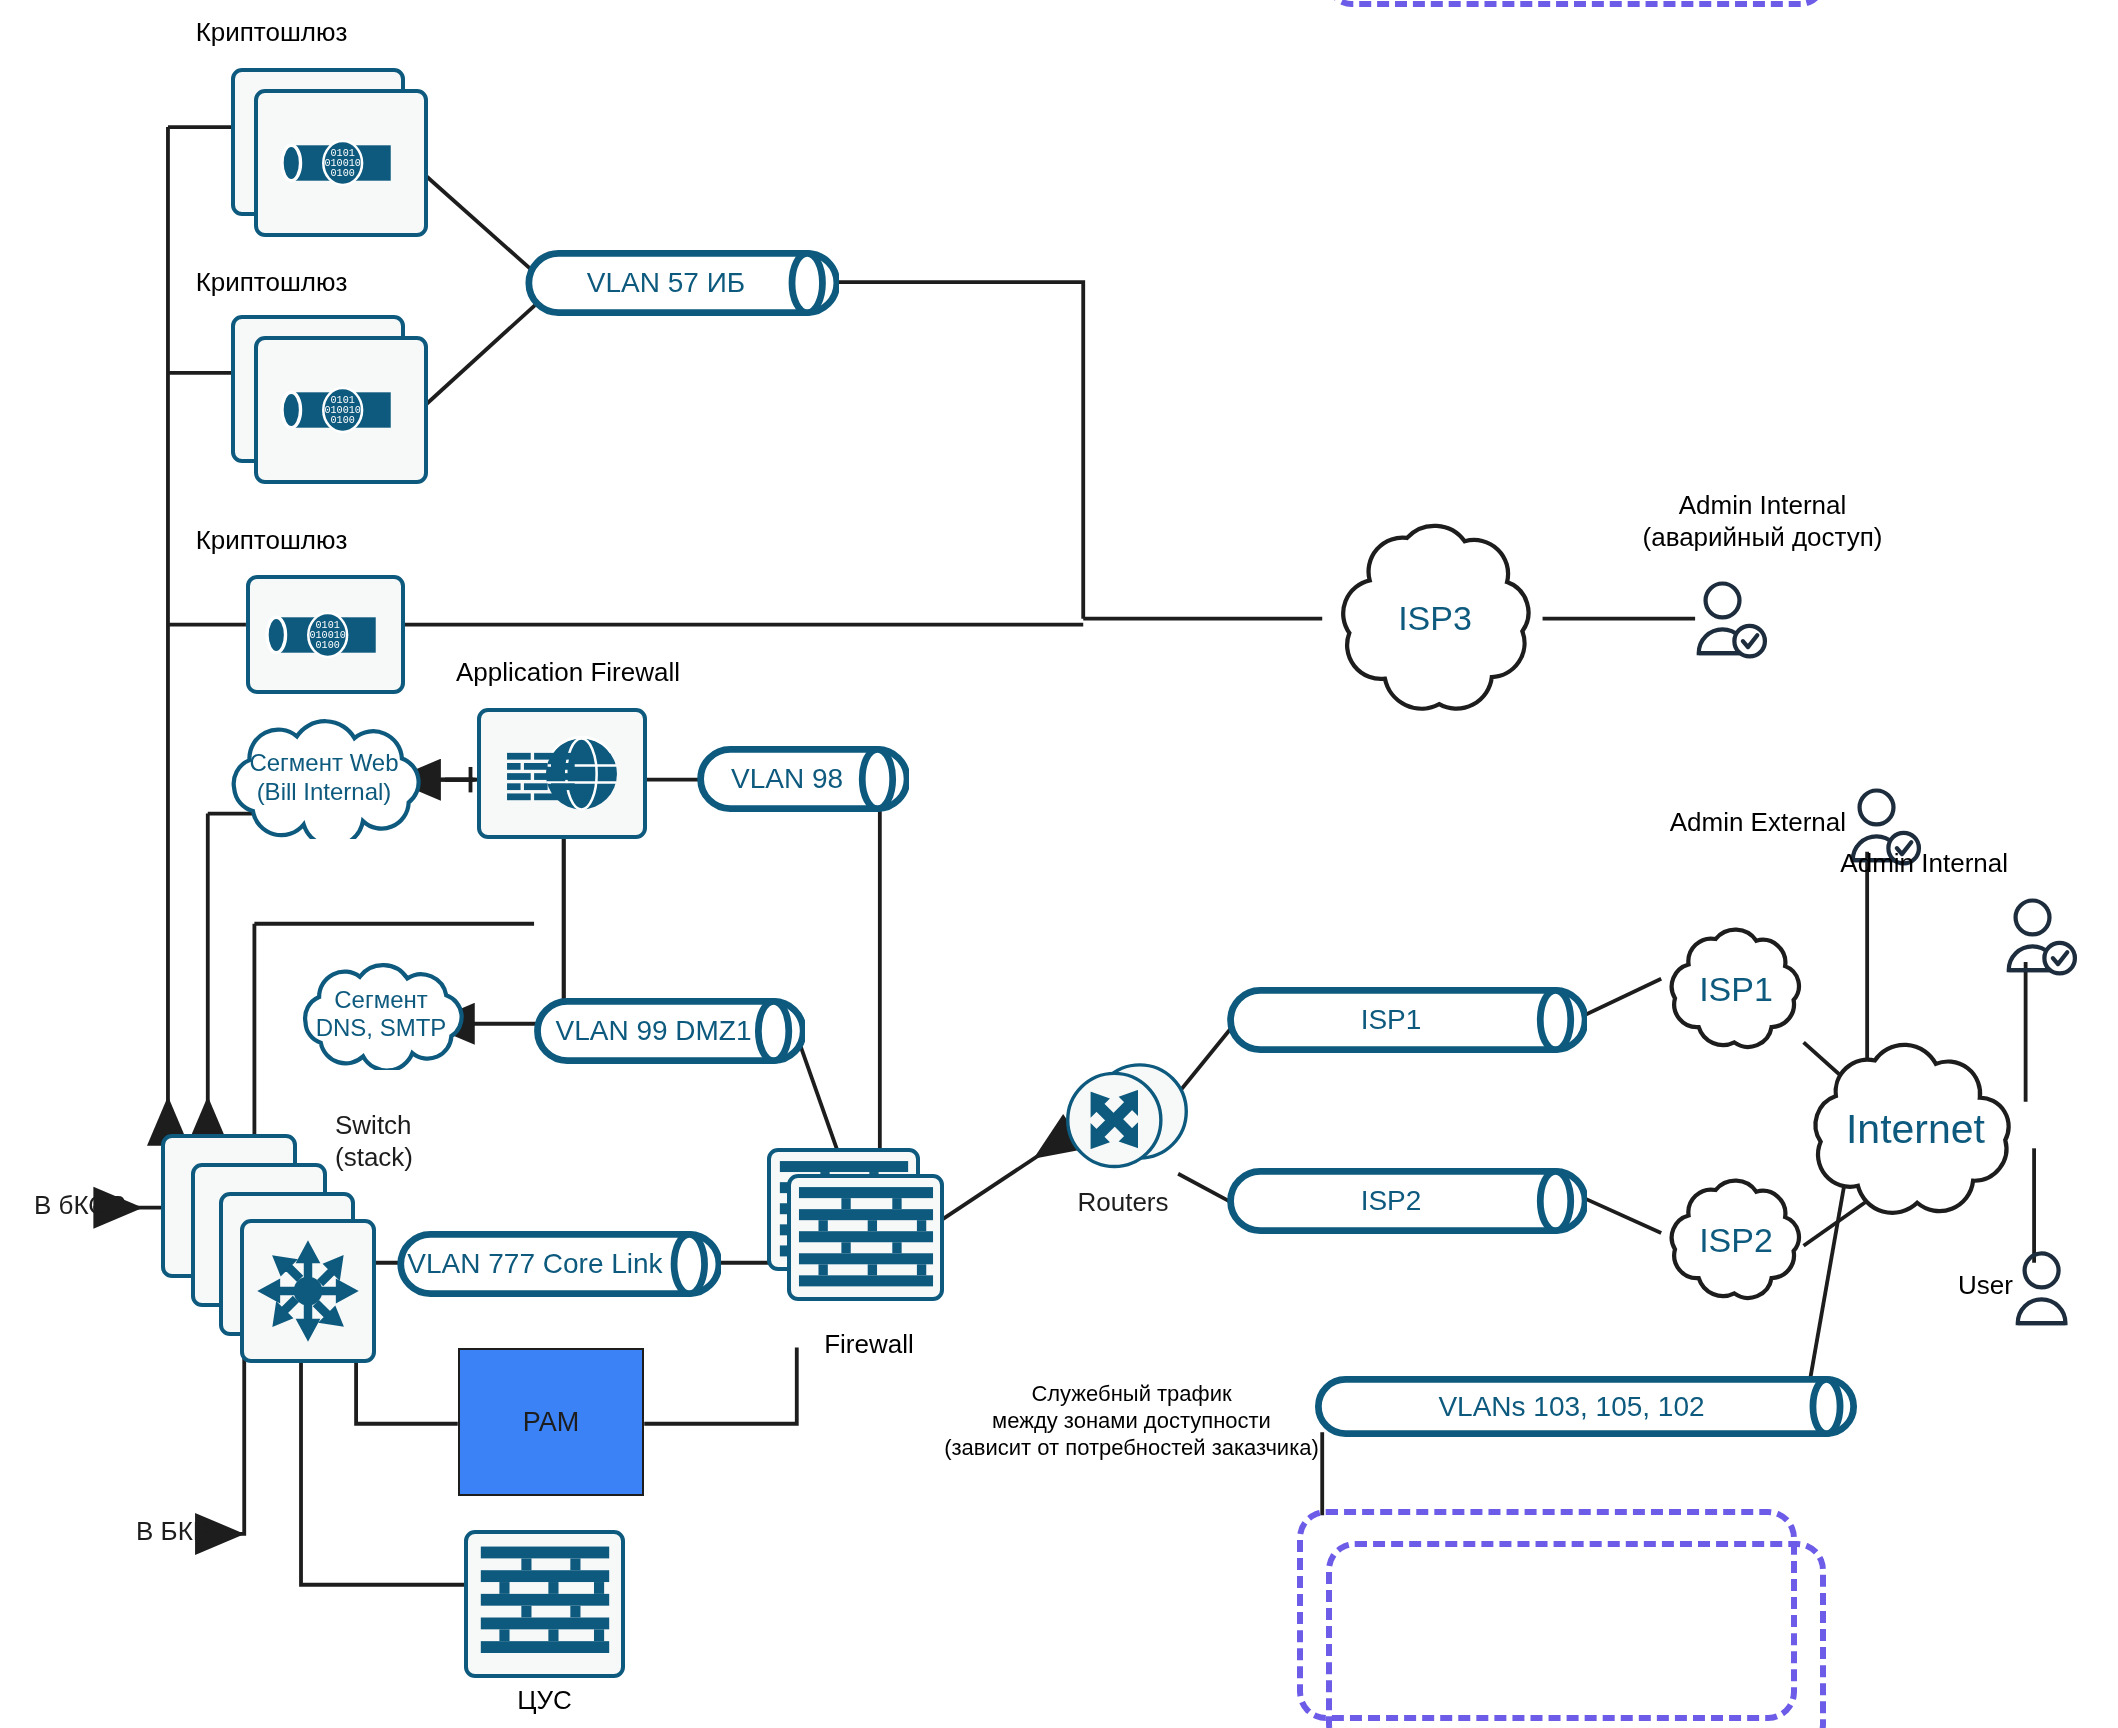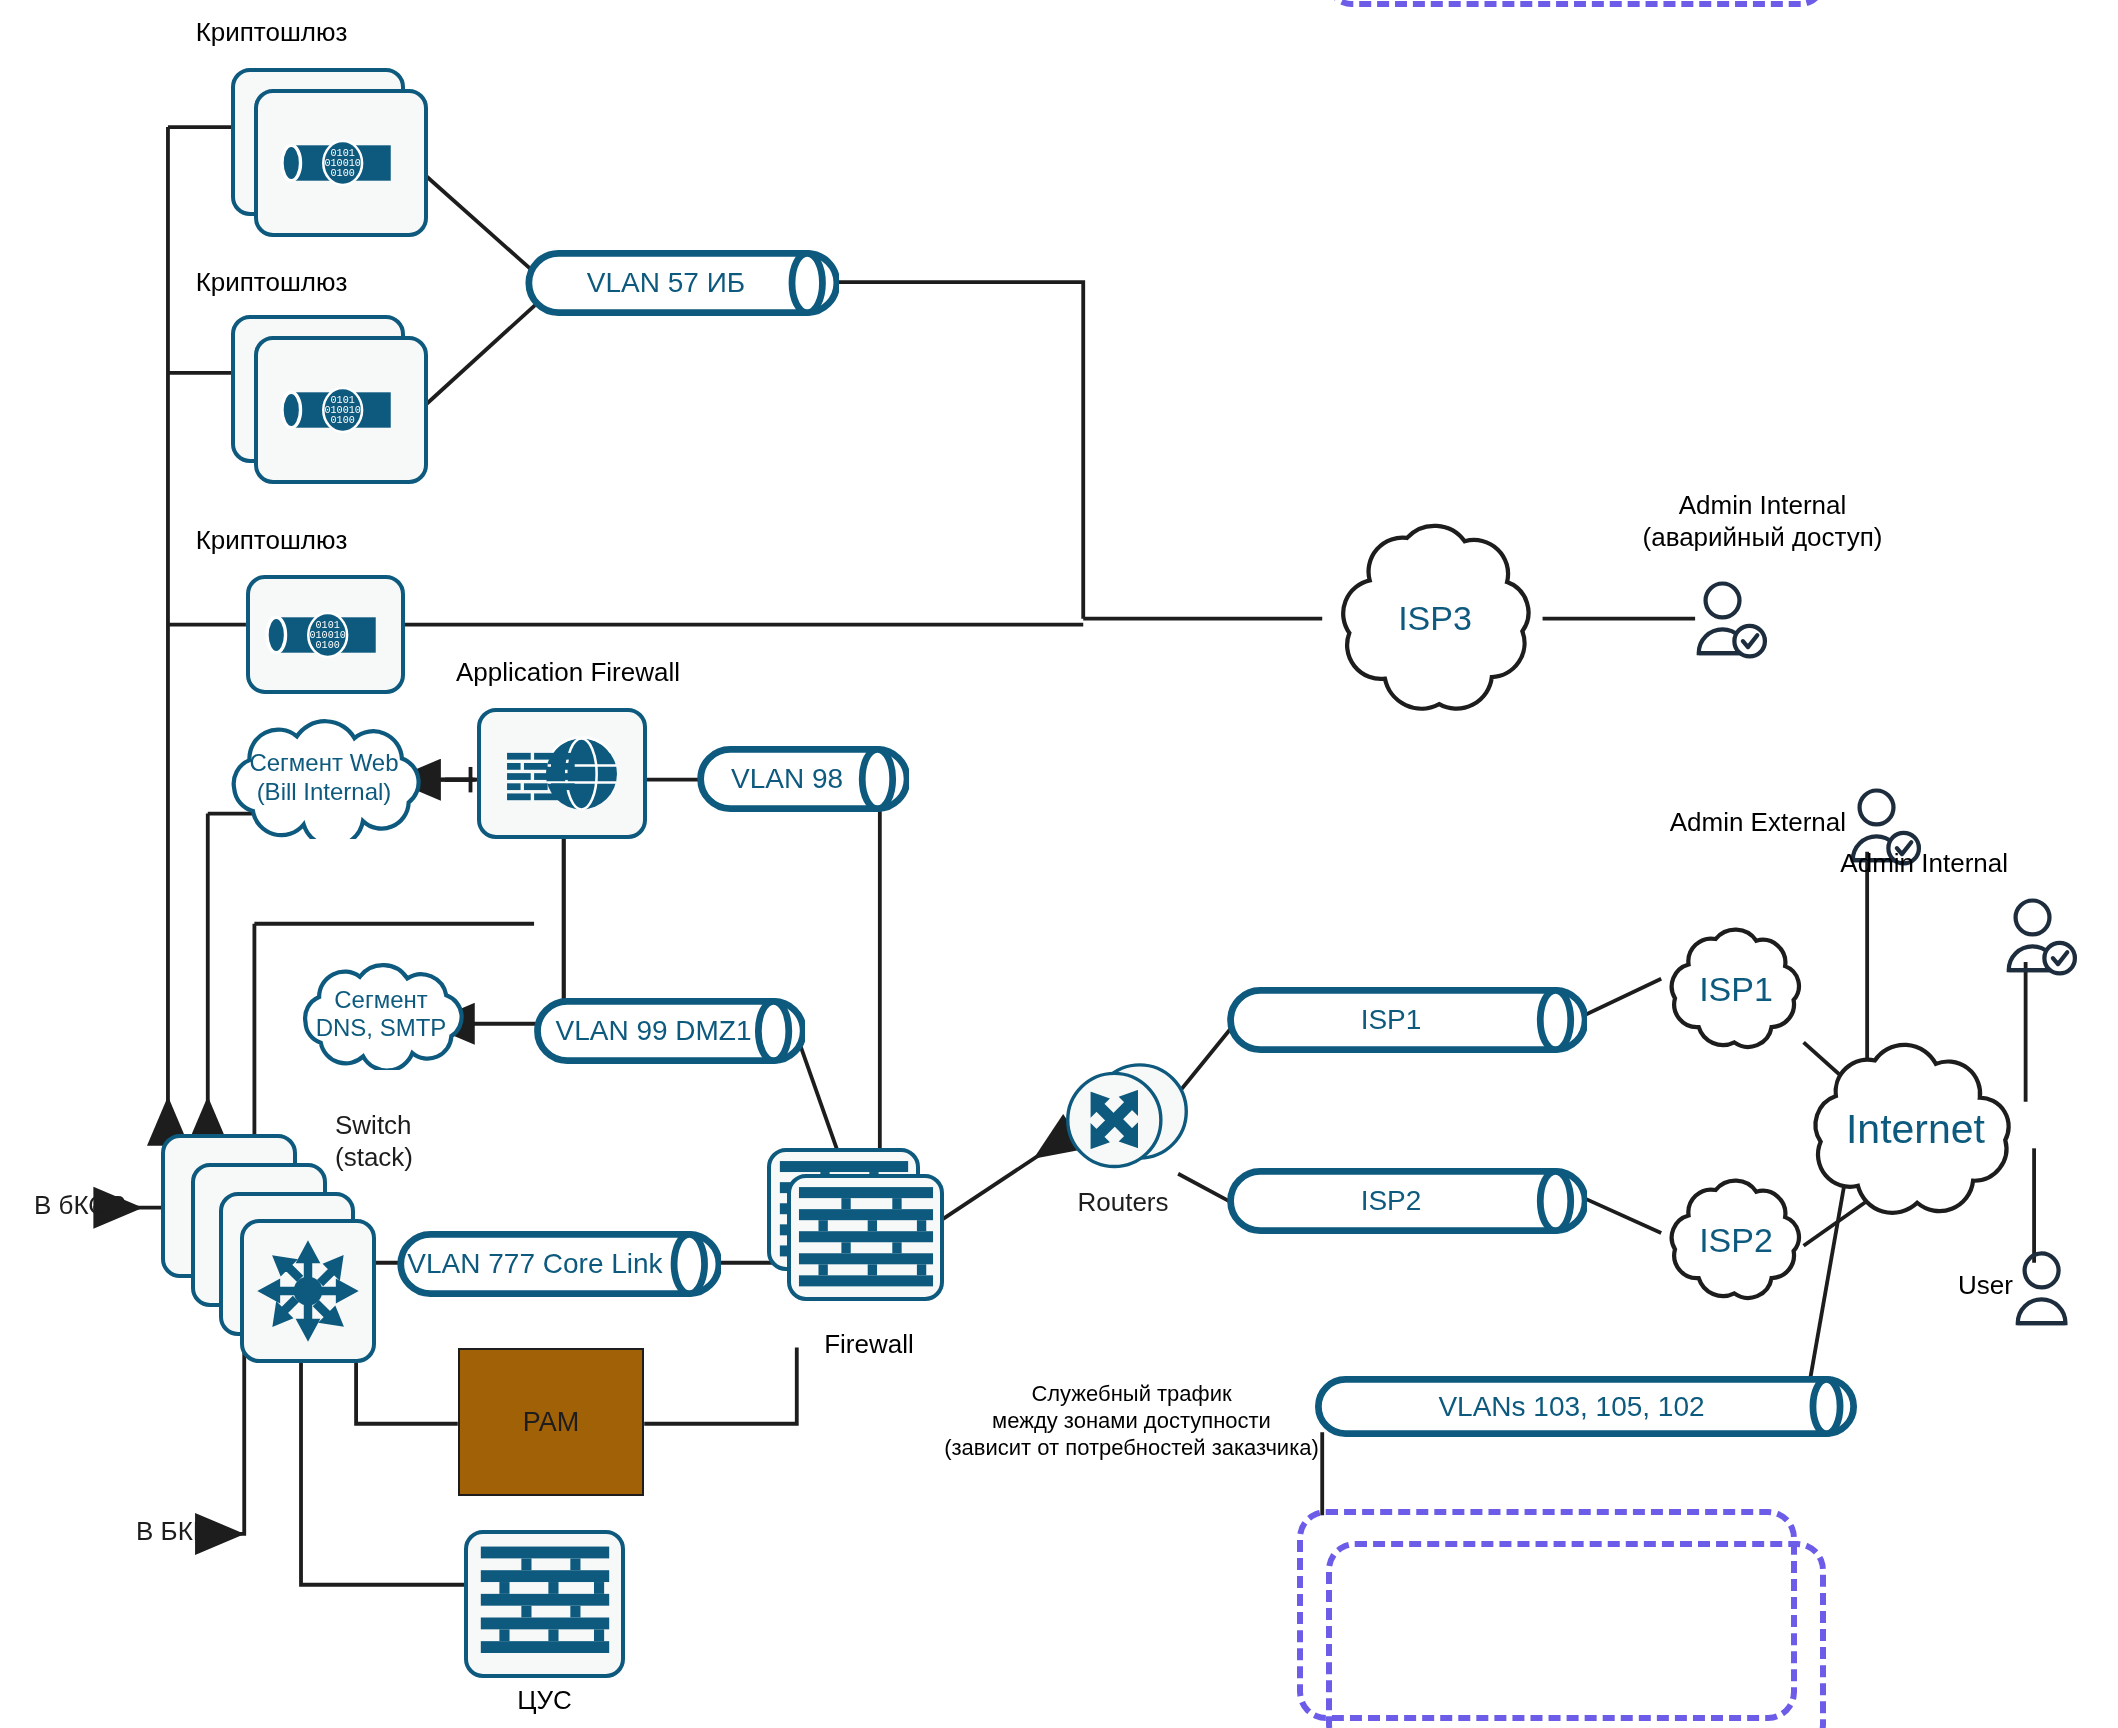--- a/index.html
+++ b/index.html
@@ -31,21 +31,21 @@
     text-align: center;
   }
   .lbl.dark { color: #1d1d1d; }
   .lbl.big { font-size: 36px; }
   .lbl.small { font-size: 22px; }
   
   .devbox {
     position: absolute;
     background: #f7f8f8;
     border: 4.2px solid #0d5a7e;
-    border-radius: 19px;
+    border-radius: 11px;
   }
   .crypto-icon {
     position: absolute;
     left: 50%; top: 50%;
     transform: translate(-50%, -50%);
   }
   
   .pipe {
     position: absolute;
     display: flex;
@@ -76,21 +76,21 @@
     white-space: pre-line;
     z-index: 2;
   }
   .cloud.isp .ctext { font-size: 34px; }
   .cloud.inet .ctext { font-size: 41px; }
   
   .svgnode { position: absolute; }
   
   .plainbox {
     position: absolute;
-    background: #a16207;
+    background: #3b82f6;
     border: 2.5px solid #1d1d1d;
     display: flex; align-items: center; justify-content: center;
     color: #1d1d1d;
     font-size: 27px;
   }
   
   .zone {
     position: absolute;
     border: 6px dashed #6c5ce7;
     border-radius: 29px;

